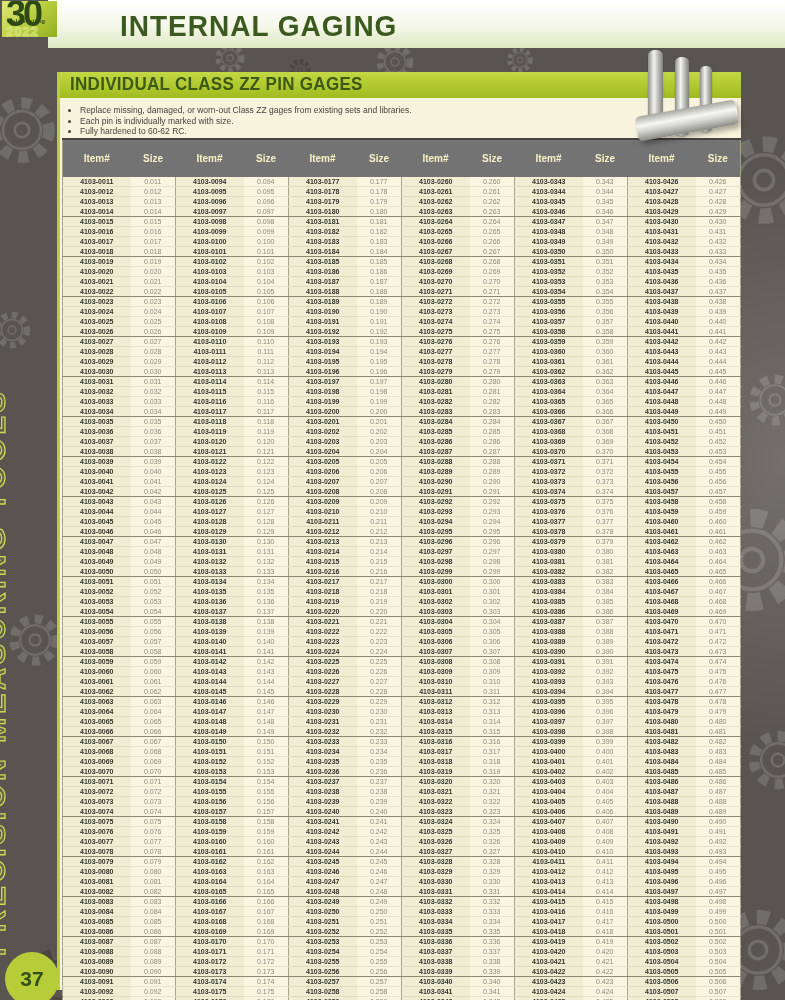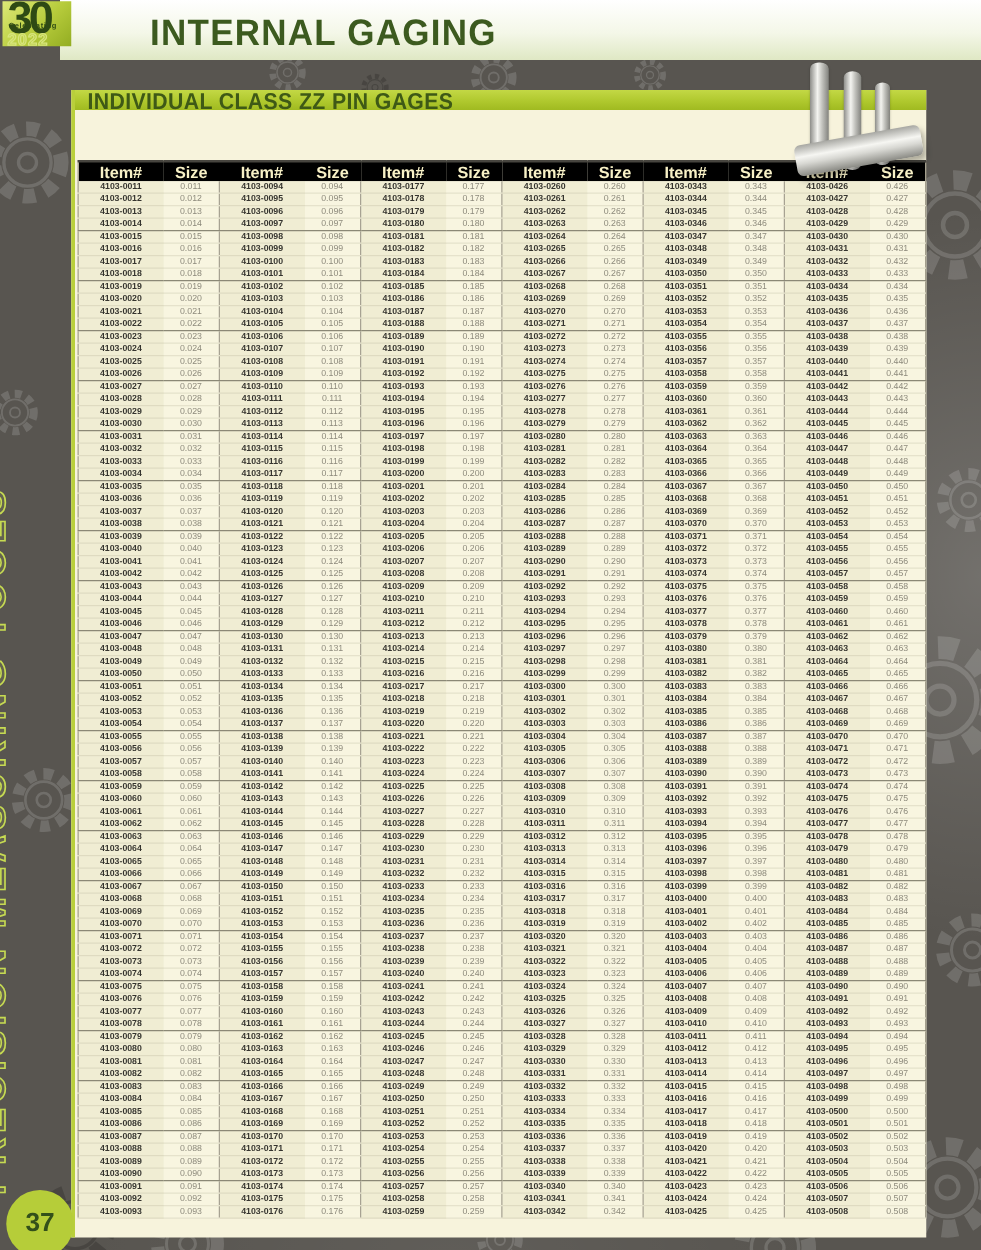--- a/index.html
+++ b/index.html
@@ -46,22 +46,22 @@
     position:absolute;left:5px;top:952px;width:54px;height:54px;border-radius:50%;
     background:#b6cd39;z-index:4;display:flex;align-items:center;justify-content:center;
     font-size:21px;font-weight:800;color:#33501a;
   }
   
   .content{
     position:absolute;left:57px;top:72px;width:684px;height:918px;z-index:2;
     background:#f7f3dc;border-left:3px solid #b9cf3b;box-sizing:border-box;
   }
   .section-bar{
-    height:16px;background:linear-gradient(180deg,#c3d845 0%,#aec72c 60%,#a0ba20 100%);
-    display:flex;align-items:flex-start;
+    height:26px;background:linear-gradient(180deg,#c3d845 0%,#aec72c 60%,#a0ba20 100%);
+    display:flex;align-items:center;
   }
   .section-title{
     padding-left:10px;font-size:17px;font-weight:900;color:#3e5916;
     letter-spacing:0.3px;transform:scaleY(1.08);transform-origin:left center;white-space:nowrap;
   }
   .intro{display:flex;height:40px;padding-top:5px;box-sizing:border-box;}
   .intro ul{margin:2px 0 0 0;padding-left:20px;list-style:disc;}
   .intro li{font-size:8.5px;line-height:10.5px;color:#45443e;}
   .features-left{flex:0 0 385px;}
   .features-right{margin-left:12px;}
@@ -81,22 +81,22 @@
     background:linear-gradient(180deg,#a7a7a2 0%,#f6f6f2 38%,#d8d8d3 60%,#8a8a84 100%);
     box-shadow:2px 4px 5px rgba(0,0,0,0.3);
   }
   
   .tbl-wrap{padding:0 2px;}
   table.tbl{
     width:100%;border-collapse:collapse;table-layout:fixed;
     border:1px solid #a49f8d;border-top:2px solid #47453f;
   }
   .tbl th{
-    height:13px;background:#000000;color:#f8f1c6;
-    font-size:13px;font-weight:bold;padding:0;text-align:center;
+    height:13px;background:#737373;color:#f8f1c6;
+    font-size:10px;font-weight:bold;padding:12px;text-align:center;
   }
   .tbl td{height:9px;padding:0;font-size:7px;line-height:1;text-align:center;
     border-bottom:1px solid rgba(125,120,95,0.15);}
   .tbl td.item{font-weight:bold;color:#34332e;background:#f0edd3;}
   .tbl td.item:not(:first-child){border-left:1px solid #a7a292;}
   .tbl td.size{color:#8d8a7c;background:#f8f5e0;}
   .tbl tr.group-end td{border-bottom:1px solid #8b8876;}
 </style>
 </head>
 <body>
@@ -145,20 +145,25 @@
   <div class="side-label">PRECISION MEASURING TOOLS</div>
   <div class="page-circle">
     <span>37</span>
   </div>
 
   <div class="content">
     <div class="section-bar">
       <div class="section-title">INDIVIDUAL CLASS ZZ PIN GAGES</div>
     </div>
     <div class="intro">
+      <ul class="features-left" id="bullets-left">
+          <li>Replace missing, damaged, or worn-out Class ZZ gages from existing sets and libraries.</li>
+          <li>Each pin is individually marked with size.</li>
+          <li>Fully hardened to 60-62 RC.</li>
+        </ul>
     </div>
     <div class="tbl-wrap">
       <table class="tbl" id="gage-table">
           <colgroup>
             <col style="width: 68px;">
             <col style="width: 45px;">
             <col style="width: 68px;">
             <col style="width: 45px;">
             <col style="width: 68px;">
             <col style="width: 45px;">

